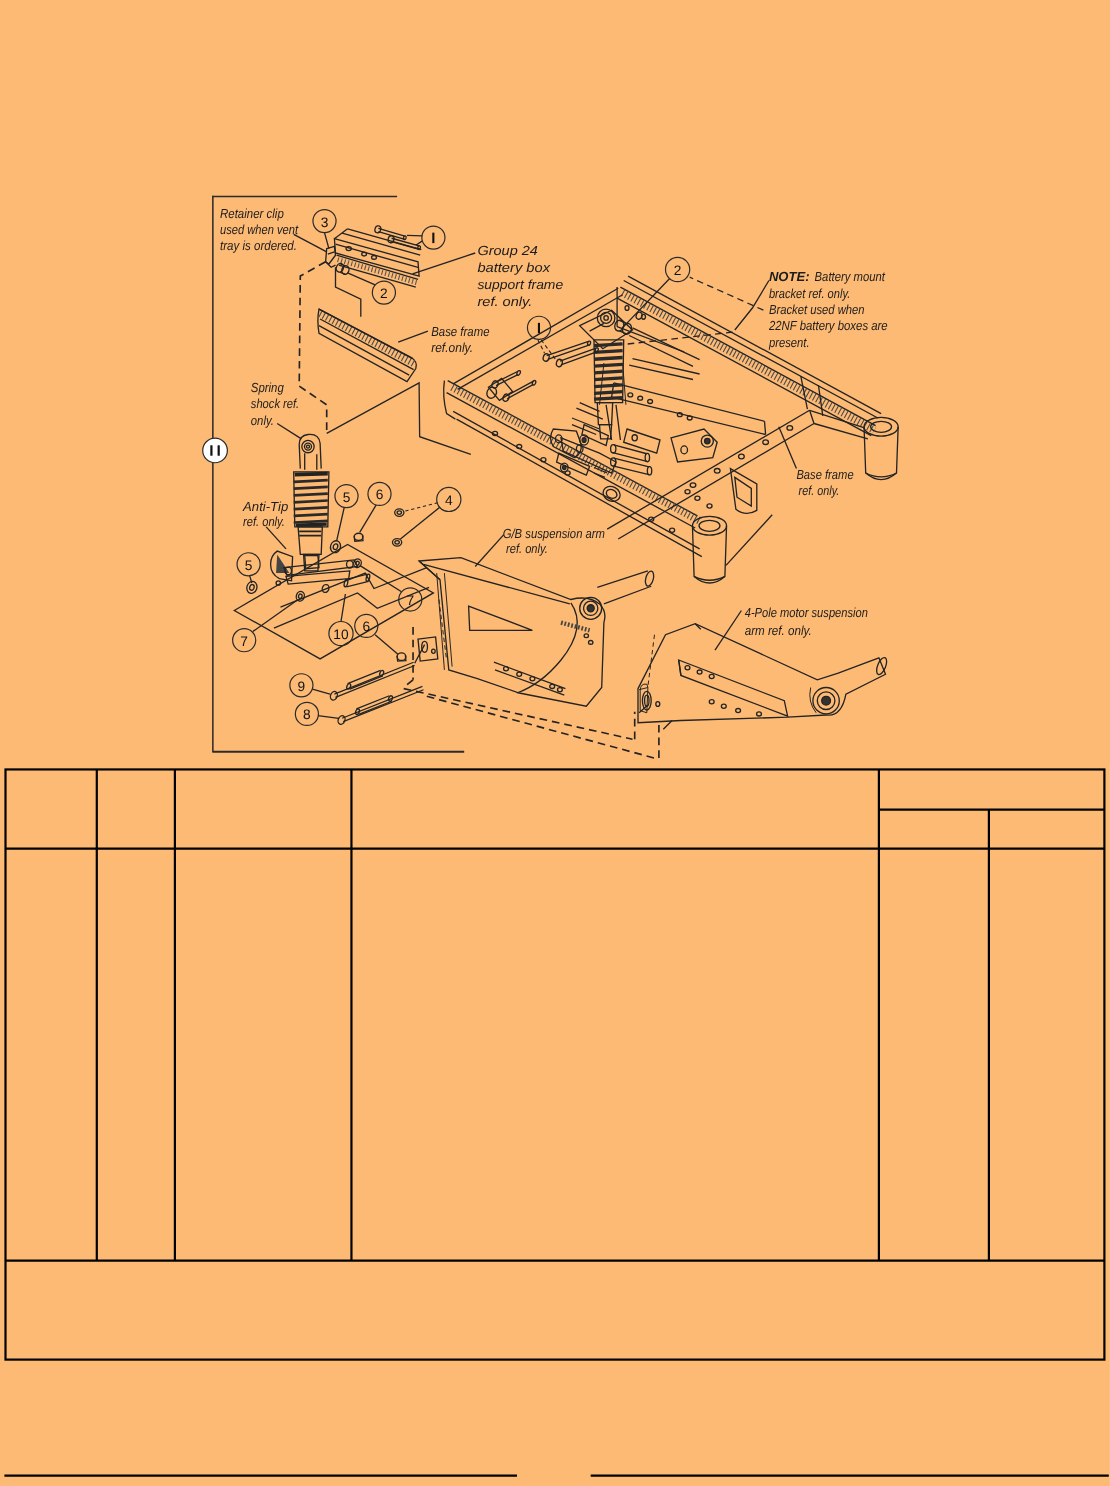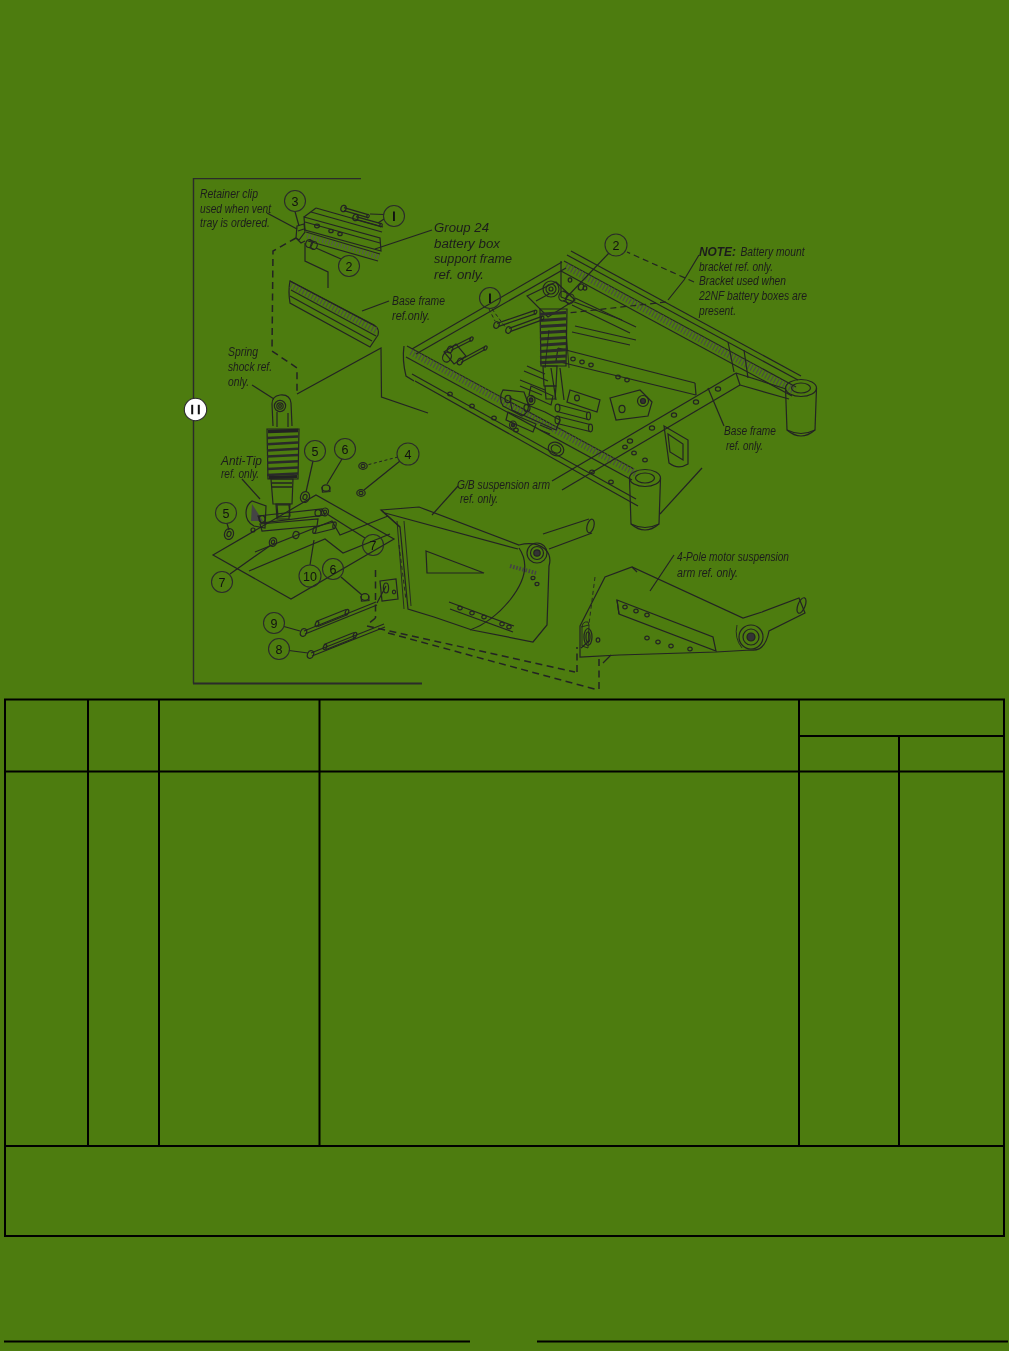--- a/index.html
+++ b/index.html
@@ -1,16 +1,16 @@
 <!DOCTYPE html>
 <html><head>
 <meta charset="utf-8">
 <style>
   html,body{margin:0;padding:0;background:#ffffff;}
-  #page{position:relative;width:1009px;height:1351px;background:#4d7c0f;overflow:hidden;
+  #page{position:relative;width:1009px;height:1351px;background:#fdba74;overflow:hidden;
         font-family:"Liberation Sans", sans-serif;}
   svg text{font-family:"Liberation Sans", sans-serif;}
   .lbl{font-style:italic;font-size:12px;fill:#1c1c1c;}
   .num{font-size:12.5px;fill:#111;font-style:normal;}
 </style>
 </head>
 <body>
 <div id="page">
 <svg width="1009" height="1351" viewBox="0 0 1009 1351">
 

